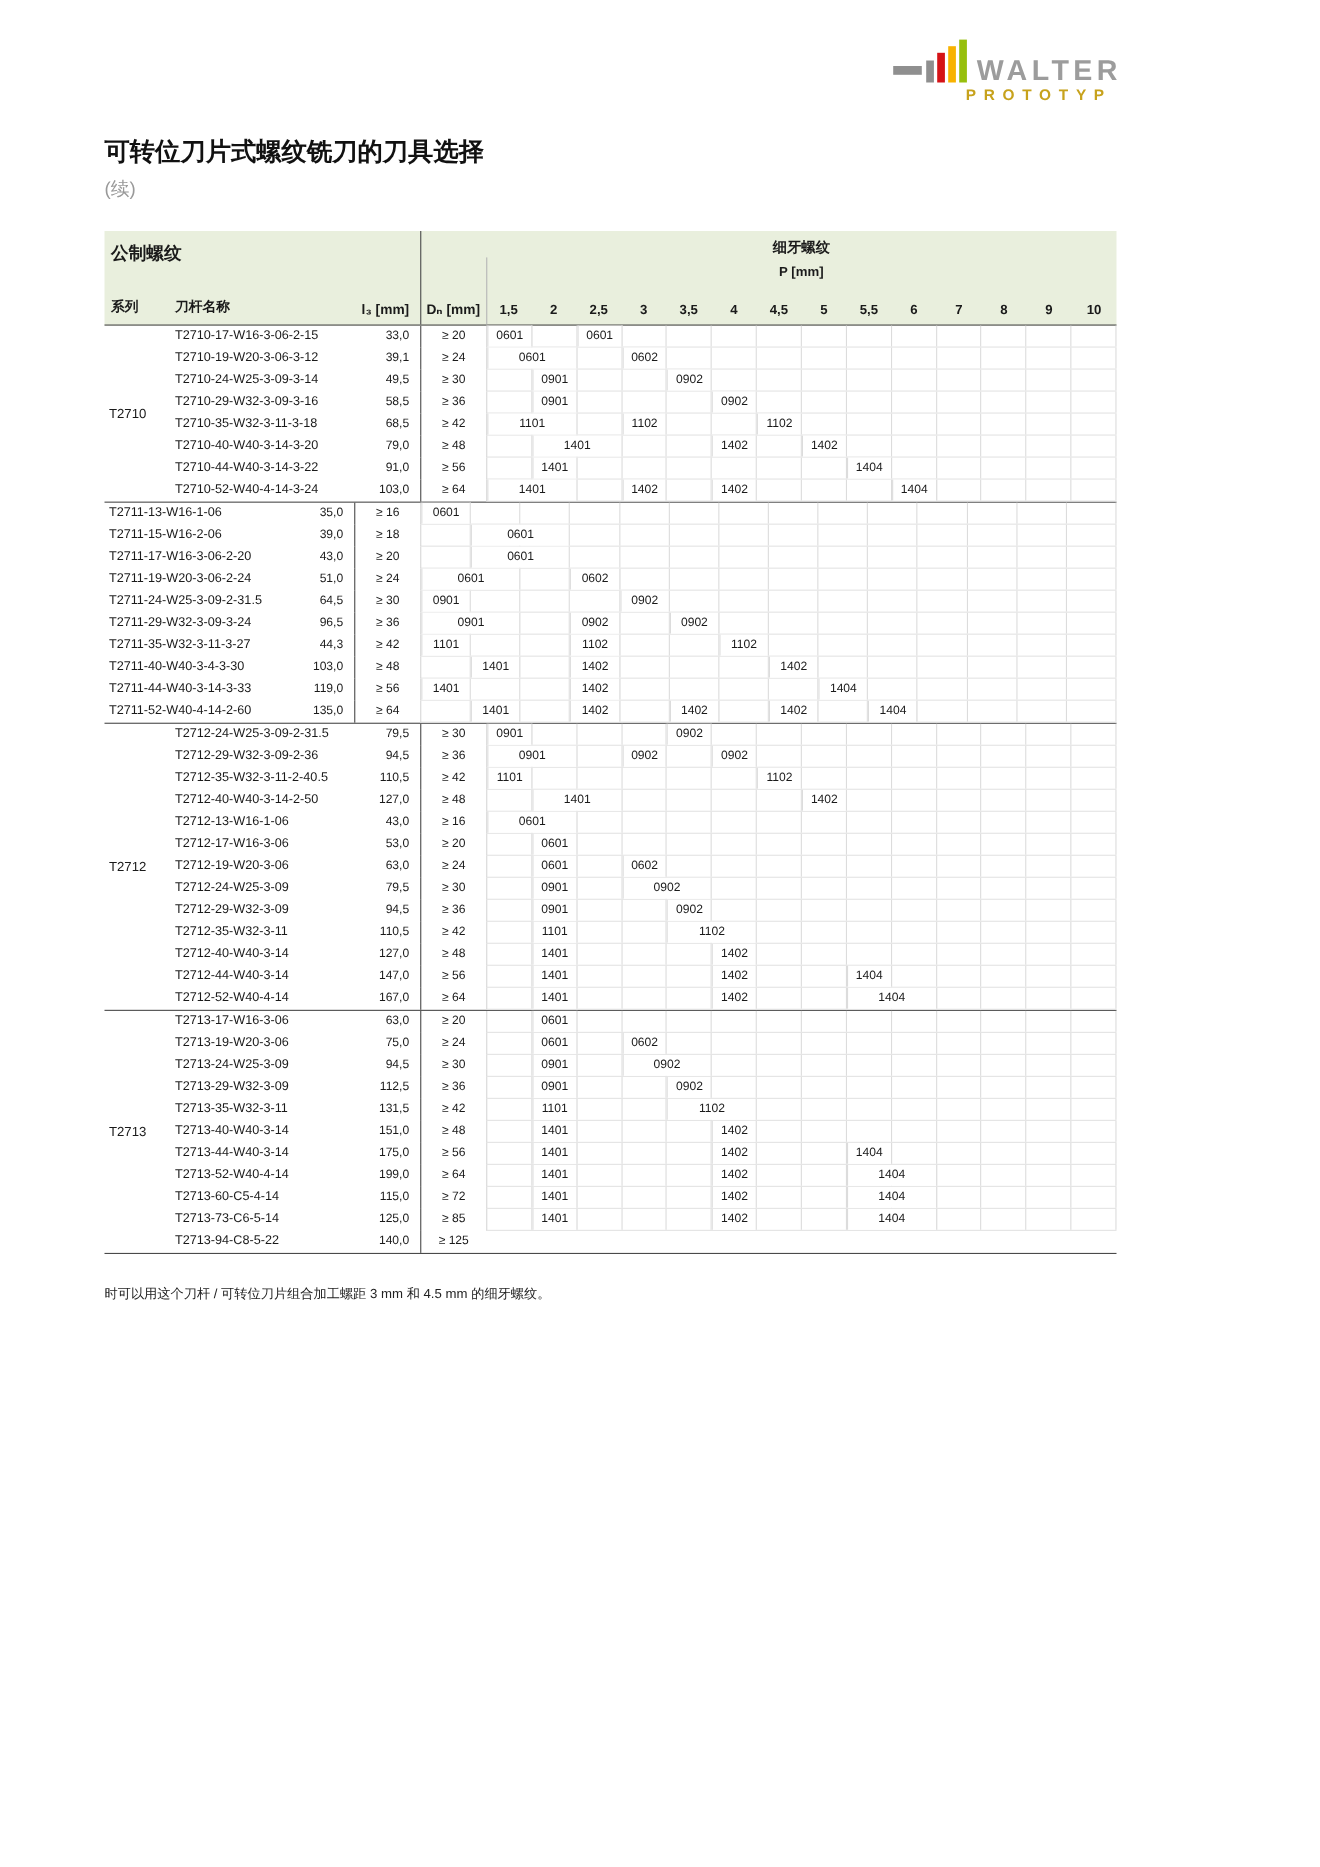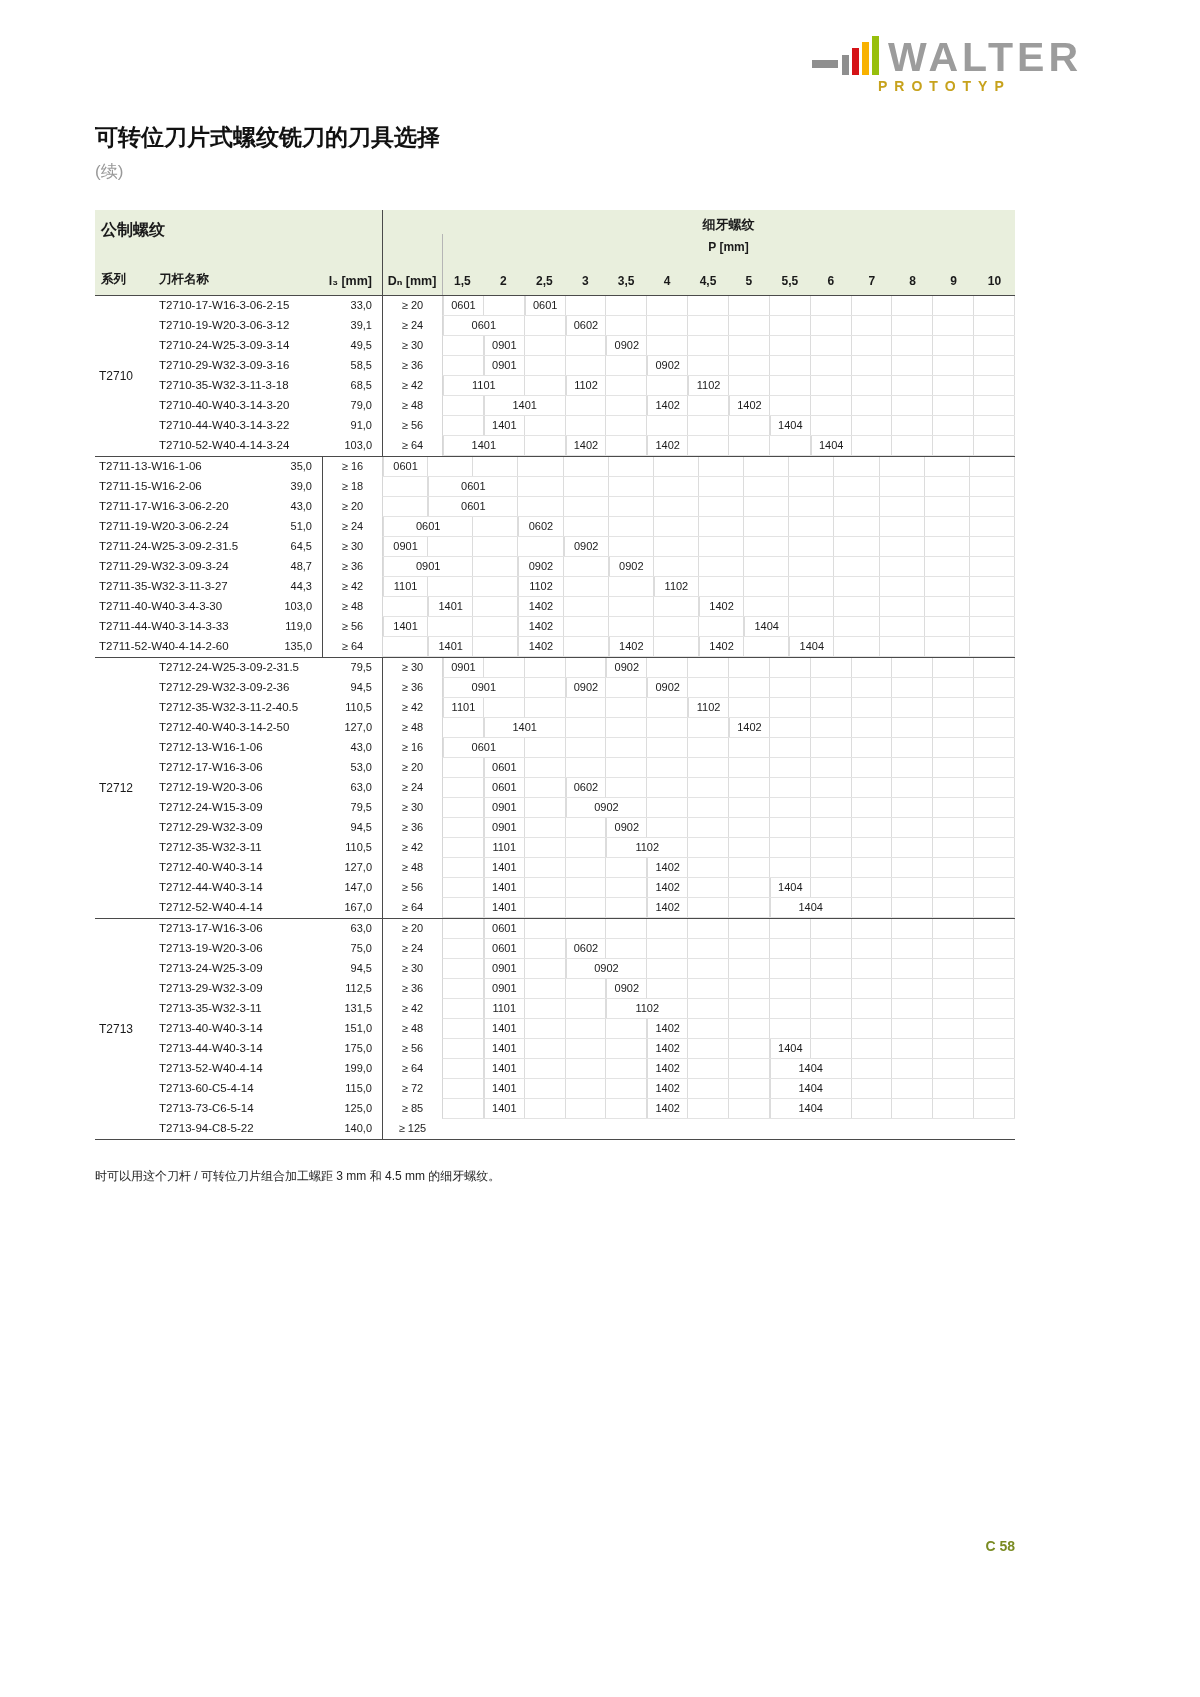--- a/index.html
+++ b/index.html
@@ -17,21 +17,21 @@
   
   .logo { position:absolute; left:812px; top:36px; }
   .logo-top { display:flex; align-items:flex-end; }
   .logo-dash { width:26px; height:8px; background:#8f8f8f; margin-bottom:7px; }
   .logo-bars { display:flex; align-items:flex-end; gap:3px; margin:0 9px 0 4px; }
   .logo-bars i { display:block; width:7px; }
   .lb0 { height:20px; background:#8f8f8f; }
   .lb1 { height:27px; background:#d51317; }
   .lb2 { height:33px; background:#f8b200; }
   .lb3 { height:39px; background:#97bf0d; }
-  .logo-text { font-size:41px; font-weight:bold; color:#9c9c9c; letter-spacing:4px; line-height:0.85; }
+  .logo-text { font-size:26px; font-weight:bold; color:#9c9c9c; letter-spacing:4px; line-height:0.85; }
   .logo-sub { color:#c7a21c; font-weight:bold; letter-spacing:7px; font-size:14px; margin-top:3px; margin-left:66px; }
 
   
   .h1 { position:absolute; left:95px; top:122px; font-size:23px; font-weight:bold; color:#111; }
   .subtitle { position:absolute; left:95px; top:160px; font-size:17px; color:#999; }
 
   
   .table { position:absolute; left:95px; top:210px; width:920px; font-size:11px; }
   .thead { position:relative; background:#e9efdd; height:86px; border-bottom:1px solid #4a4a4a; }
   .metric-title { position:absolute; left:6px; top:10px; font-size:16px; font-weight:bold; }
@@ -423,21 +423,21 @@
                 <i class="gc" style="grid-column: 11;"></i>
                 <i class="gc" style="grid-column: 12;"></i>
                 <i class="gc" style="grid-column: 13;"></i>
                 <i class="gc" style="grid-column: 14;"></i>
                 <span class="val" style="grid-column: 1 / span 1;">0901</span>
                 <span class="val" style="grid-column: 5 / span 1;">0902</span>
               </div>
             </div>
             <div class="row">
               <span class="c-name">T2711-29-W32-3-09-3-24</span>
-              <span class="c-l3">48,7</span>
+              <span class="c-l3">96,5</span>
               <span class="c-dn">≥ 36</span>
               <div class="c-grid">
                 <i class="gc" style="grid-column: 1;"></i>
                 <i class="gc" style="grid-column: 2;"></i>
                 <i class="gc" style="grid-column: 3;"></i>
                 <i class="gc" style="grid-column: 4;"></i>
                 <i class="gc" style="grid-column: 5;"></i>
                 <i class="gc" style="grid-column: 6;"></i>
                 <i class="gc" style="grid-column: 7;"></i>
                 <i class="gc" style="grid-column: 8;"></i>
@@ -709,21 +709,21 @@
                 <i class="gc" style="grid-column: 10;"></i>
                 <i class="gc" style="grid-column: 11;"></i>
                 <i class="gc" style="grid-column: 12;"></i>
                 <i class="gc" style="grid-column: 13;"></i>
                 <i class="gc" style="grid-column: 14;"></i>
                 <span class="val" style="grid-column: 2 / span 1;">0601</span>
                 <span class="val" style="grid-column: 4 / span 1;">0602</span>
               </div>
             </div>
             <div class="row">
-              <span class="c-name">T2712-24-W15-3-09</span>
+              <span class="c-name">T2712-24-W25-3-09</span>
               <span class="c-l3">79,5</span>
               <span class="c-dn">≥ 30</span>
               <div class="c-grid">
                 <i class="gc" style="grid-column: 1;"></i>
                 <i class="gc" style="grid-column: 2;"></i>
                 <i class="gc" style="grid-column: 3;"></i>
                 <i class="gc" style="grid-column: 4;"></i>
                 <i class="gc" style="grid-column: 5;"></i>
                 <i class="gc" style="grid-column: 6;"></i>
                 <i class="gc" style="grid-column: 7;"></i>
@@ -1101,15 +1101,14 @@
           </div>
         </div>
       </div>
   </section>
 
   <p class="note">
     <br>
     <span>时可以用这个刀杆 / 可转位刀片组合加工螺距 3 mm 和 4.5 mm 的细牙螺纹。</span>
   </p>
 
-  <div class="pageno">C 58</div>
 
 </div>
 
 </body></html>

